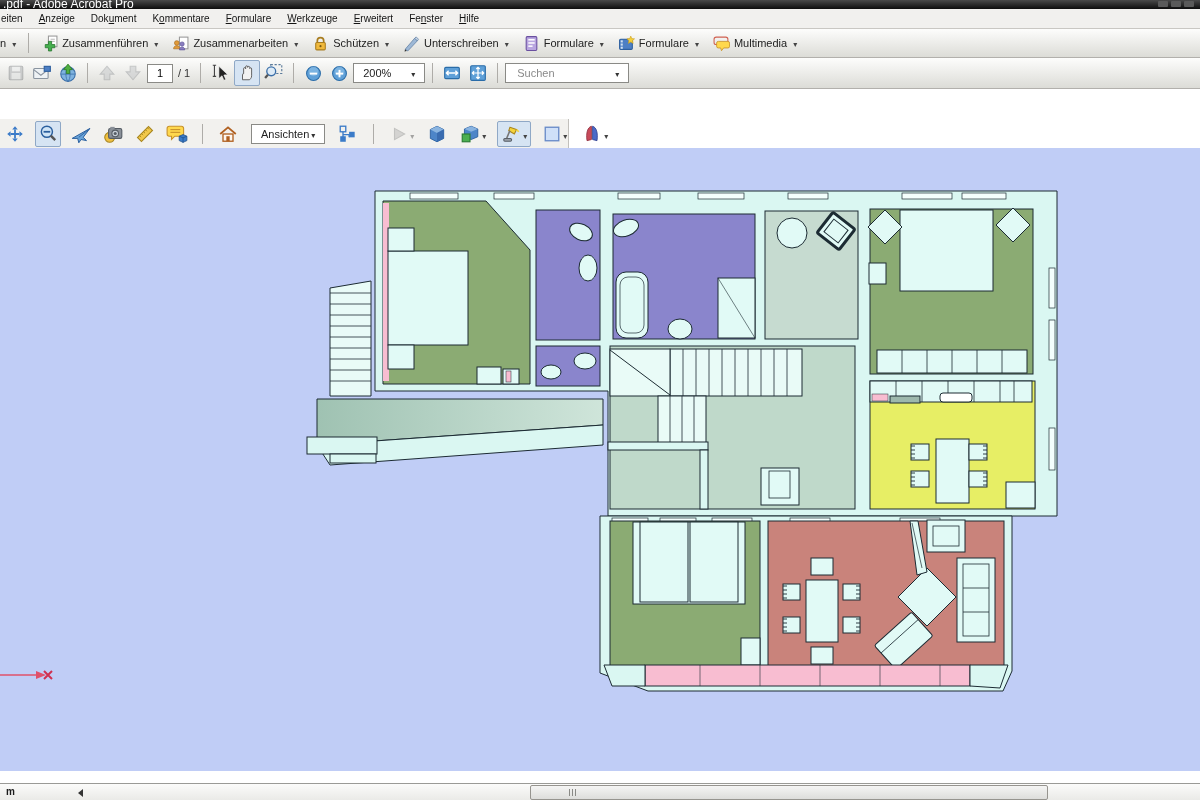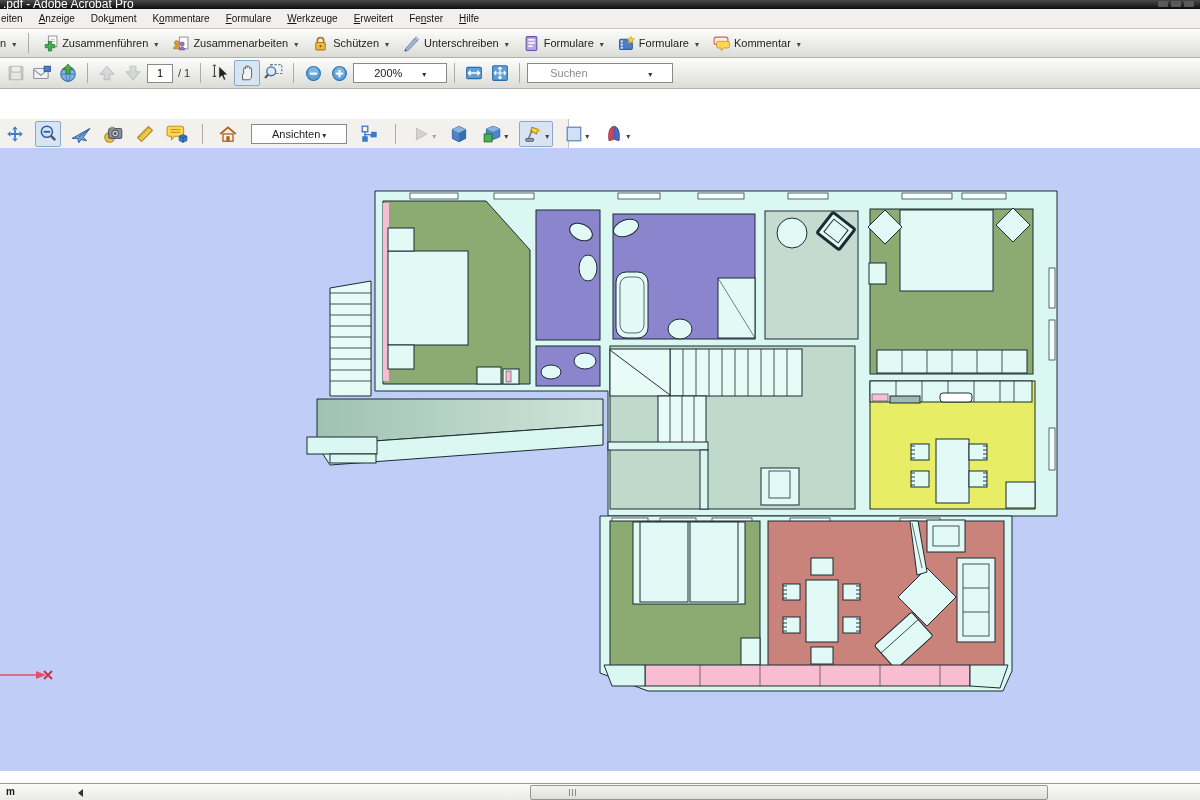--- a/index.html
+++ b/index.html
@@ -15,21 +15,21 @@
   .task{height:28px;font-size:11px;color:#222;padding-left:0}
   .tbtn{display:flex;align-items:center;gap:4px;padding:3px 7px;border-radius:2px;white-space:nowrap}
   .caret::after{content:"▾";font-size:8px;color:#444;margin-left:2px}
   .nav{height:30px;padding:0 4px;gap:2px}
   .sep{width:1px;height:20px;background:#aeaca8;margin:0 5px;flex:0 0 1px}
   .ibtn{min-width:24px;height:24px;display:flex;align-items:center;justify-content:center;border-radius:2px;position:relative}
   .active-tool{background:#d6e4f3;border:1px solid #8fa8c6}
   .disabled{opacity:.45;filter:grayscale(70%)}
   .page-box{width:24px;height:17px;border:1px solid #8a8a86;background:#fff;text-align:center;font-size:11px;padding:0}
   .lbl{font-size:11px;color:#333;margin:0 3px;white-space:nowrap}
-  .combo{height:18px;border:1px solid #8a8a86;background:#fff;display:flex;align-items:center;font-size:11px;color:#222;padding:0 20px}
+  .combo{height:18px;border:1px solid #8a8a86;background:#fff;display:flex;align-items:center;font-size:11px;color:#222;padding:0 9px}
   .combo .caret::after{color:#333}
   .search-in{border:none;outline:none;width:82px;font-size:11px;background:transparent;color:#333}
   .search-in::placeholder{color:#8a8a8a}
   .page-area{height:59px;background:#fff;position:relative}
   .toolbar3d{position:absolute;left:0;bottom:0;width:562px;height:29px;background:#f2f1ee;border-right:1px solid #c2c0bc;display:flex;align-items:center;padding:0 3px;gap:8px}
   .canvas3d{height:623px;background:#c0cdf6;position:relative}
   .plan{position:absolute;left:0;top:0}
   .bottom-strip{height:12px;background:#fff}
   .scrollbar{height:17px;background:linear-gradient(#fbfbfa,#e9e9e6);border-top:1px solid #9a9a96;position:relative}
   .sb-thumb{position:absolute;left:530px;top:1px;width:516px;height:13px;background:linear-gradient(#f5f5f4,#dddddb);border:1px solid #96948f;border-radius:2px}
@@ -126,21 +126,21 @@
         <polygon points="12,1 13,3.4 15.6,3.6 13.7,5.3 14.3,7.9 12,6.5 9.7,7.9 10.3,5.3 8.4,3.6 11,3.4" fill="#f5cf3a" stroke="#c89a1a" stroke-width=".5"></polygon>
       </svg>
     <span>Formulare</span>
       <span class="caret"></span>
   </span>
   <span class="tbtn">
     <svg class="ic" width="17" height="17" viewBox="0 0 16 16">
         <path d="M3 2h9a2 2 0 012 2v3a2 2 0 01-2 2h-2l-2 3-1-3H3a2 2 0 01-2-2V4a2 2 0 012-2z" fill="none" stroke="#d06050" stroke-width="1"></path>
         <path d="M5 6h9a1.6 1.6 0 011.6 1.6v3A1.6 1.6 0 0114 12.2h-4l-2 2.6-.8-2.6H5a1.6 1.6 0 01-1.6-1.6v-3A1.6 1.6 0 015 6z" fill="#ffd84d" stroke="#c8922a" stroke-width=".8"></path>
       </svg>
-    <span>Kommentar</span>
+    <span>Multimedia</span>
       <span class="caret"></span>
   </span>
 </div>
 
 <div class="toolbar nav">
   <span class="ibtn disabled">
     <svg class="ic" width="18" height="18" viewBox="0 0 16 16">
         <rect x="2" y="2" width="12" height="12" rx="1" fill="#9aa4b0" stroke="#6a7480"></rect>
         <rect x="4.5" y="2.5" width="7" height="4" fill="#e8ecf0"></rect>
         <rect x="4" y="8" width="8" height="5.5" fill="#dde2e8"></rect>

